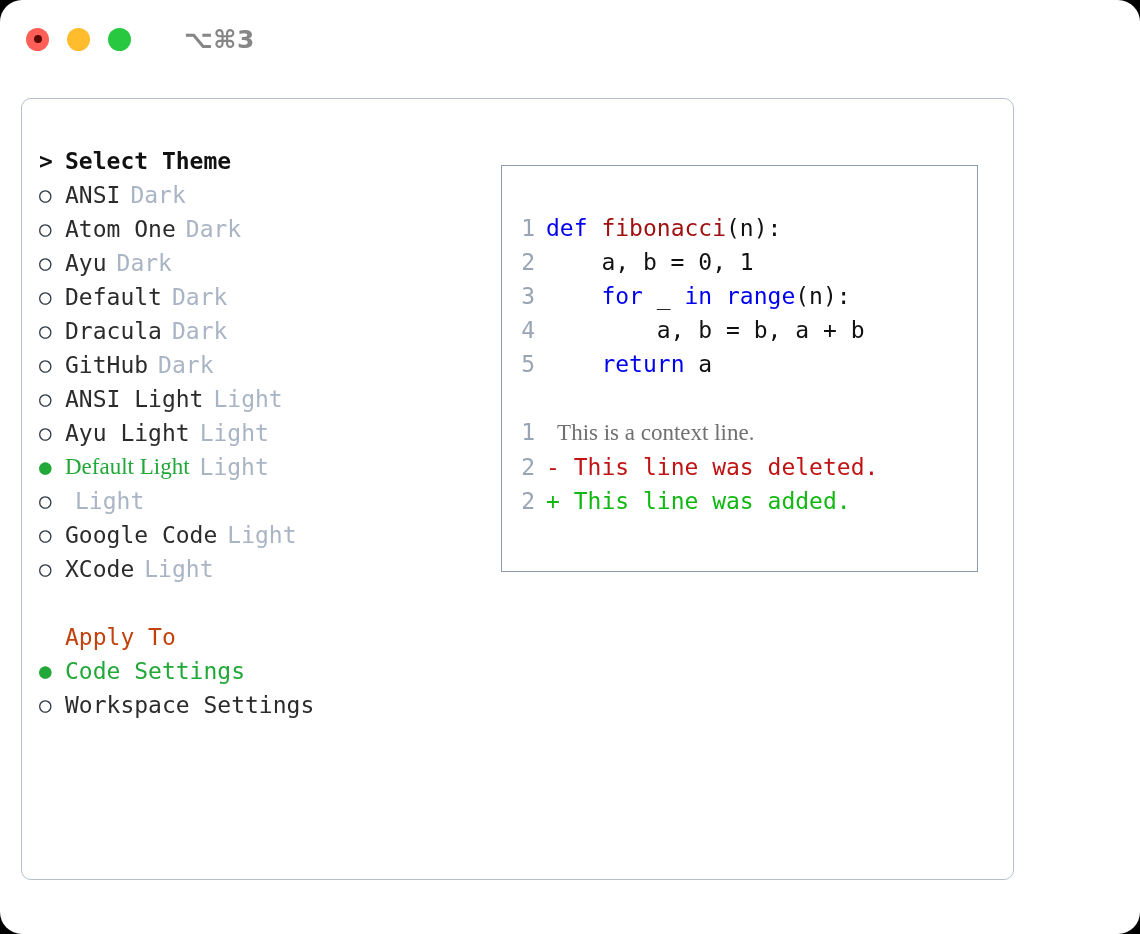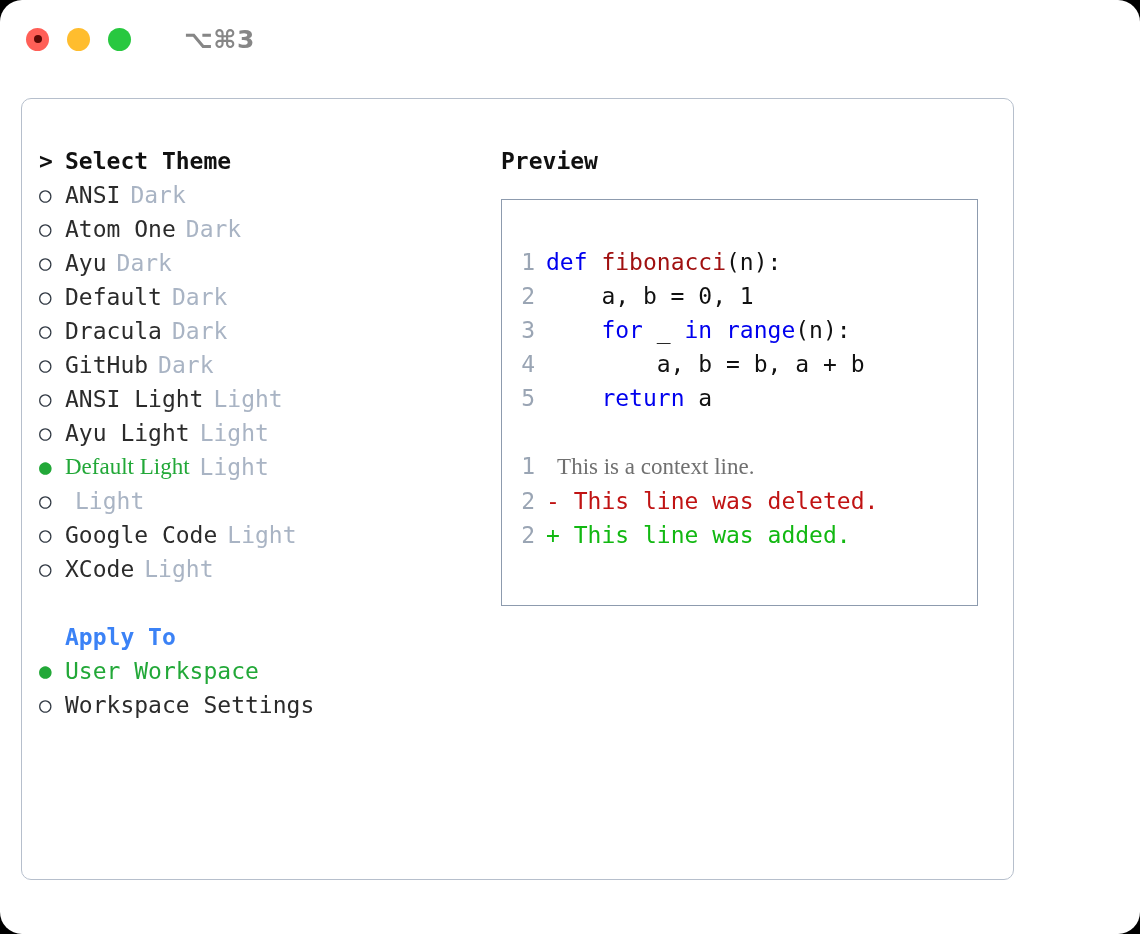--- a/index.html
+++ b/index.html
@@ -130,23 +130,22 @@
   .theme-name.selected { color: #22a838; font-family: Liberation Serif, serif; }
 
   .tag {
     color: #a9b4c4;
     margin-left: 10px;
   }
 
   .row.spacer { height: 34px; }
 
   .apply-title {
-    color: #3b82f6;
+    color: #c2410c;
     padding-left: 26px;
-    font-weight: bold;
   }
 
   .opt-label { color: #2b2b2b; }
   .opt-label.selected { color: #22a838; }
 
   .hint {
     margin-top: 32px;
     color: #a9b2bf;
     font-size: 23px;
     line-height: 34px;
@@ -287,32 +286,31 @@
             </div>
           </div>
 
         <div class="row spacer"></div>
 
         <div class="row apply-title">Apply To</div>
 
         <div id="apply-rows">
             <div class="row">
               <span class="bullet filled">●</span>
-              <span class="opt-label selected">User Workspace</span>
+              <span class="opt-label selected">Code Settings</span>
             </div>
             <div class="row">
               <span class="bullet">○</span>
               <span class="opt-label">Workspace Settings</span>
             </div>
           </div>
 
       </div>
 
       <div class="right-col">
-        <div class="preview-title">Preview</div>
         <div class="preview-box">
           <div class="code" id="code-area"><div><span class="ln">1</span><span class="kw">def </span><span class="fn">fibonacci</span><span class="plain">(n):</span></div><div><span class="ln">2</span><span class="plain">    a, b = 0, 1</span></div><div><span class="ln">3</span><span class="plain">    </span><span class="kw">for</span><span class="plain"> _ </span><span class="kw">in range</span><span class="plain">(n):</span></div><div><span class="ln">4</span><span class="plain">        a, b = b, a + b</span></div><div><span class="ln">5</span><span class="plain">    </span><span class="kw">return</span><span class="plain"> a</span></div><span class="blank"></span><div><span class="ln">1</span><span class="ctx"> </span><span class="ctx"> This is a context line.</span></div><div><span class="ln">2</span><span class="del">-</span><span class="del"> This line was deleted.</span></div><div><span class="ln">2</span><span class="add">+</span><span class="add"> This line was added.</span></div></div>
         </div>
       </div>
 
     </div>
   </div>
 </div>
 
 </body></html>

